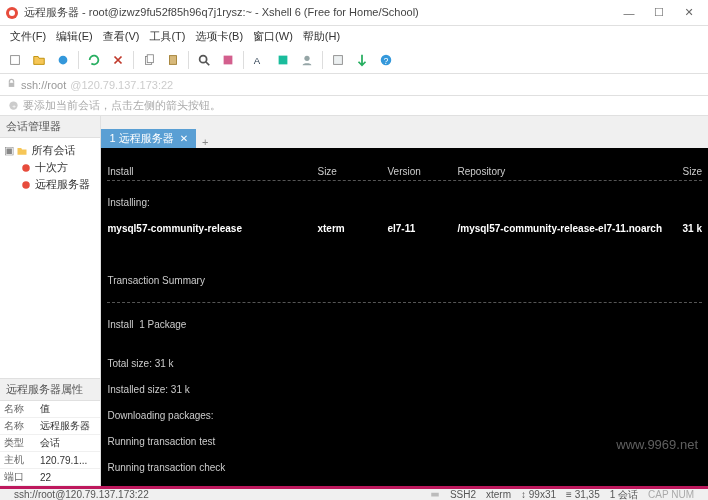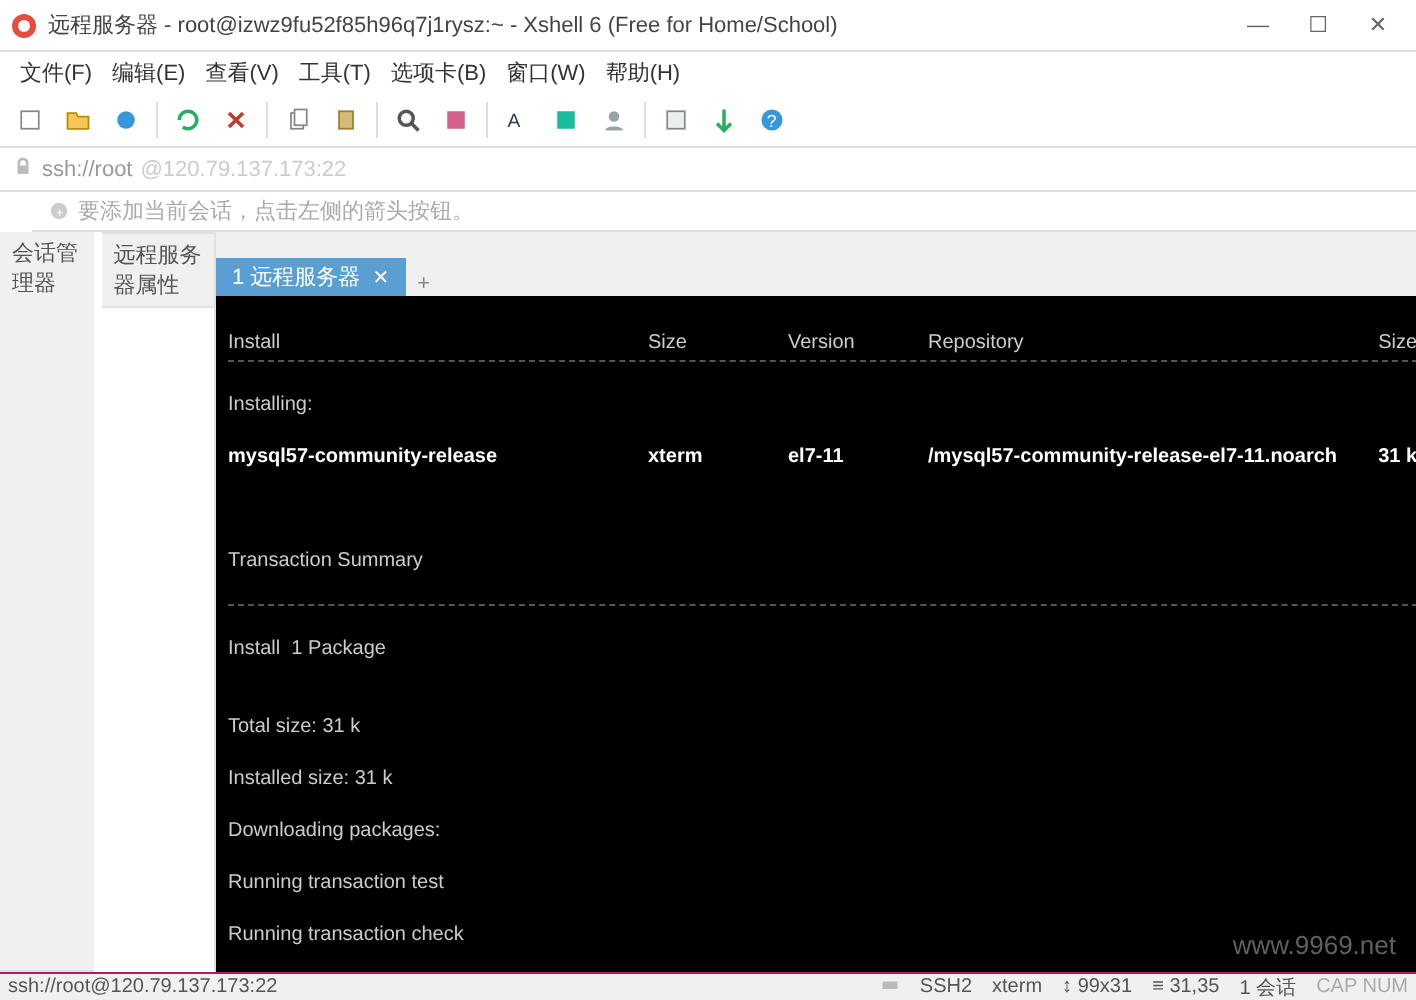--- a/index.html
+++ b/index.html
@@ -8,47 +8,47 @@
 .titlebar .app-icon { width: 16px; height: 16px; margin-right: 4px; }
 .titlebar .title { flex: 1; font-size: 11px; color: #444; }
 .titlebar .winbtn { width: 30px; height: 20px; display: flex; align-items: center; justify-content: center; color: #666; }
 .menubar { height: 20px; display: flex; align-items: center; padding: 0 6px; gap: 2px; font-size: 11px; color: #333; }
 .menubar span { padding: 1px 4px; cursor: default; }
 .toolbar { height: 28px; display: flex; align-items: center; padding: 0 4px; gap: 2px; border-bottom: 1px solid #e0e0e0; }
 .tbtn { width: 22px; height: 22px; display: flex; align-items: center; justify-content: center; border-radius: 2px; }
 .tbtn svg { width: 14px; height: 14px; }
 .tsep { width: 1px; height: 18px; background: #ddd; margin: 0 2px; }
 .addrbar { height: 22px; display: flex; align-items: center; padding: 0 6px; gap: 4px; border-bottom: 1px solid #e0e0e0; color: #999; font-size: 11px; }
-.hintbar { height: 20px; display: flex; align-items: center; padding: 0 8px; color: #aaa; font-size: 11px; border-bottom: 1px solid #e0e0e0; margin-left: 16px; }
+.hintbar { height: 20px; display: flex; align-items: center; padding: 0 8px; color: #aaa; font-size: 11px; border-bottom: 1px solid #e0e0e0; }
 .main { display: flex; height: 370px; }
-.sidebar { width: 108px; border-right: 1px solid #e0e0e0; display: flex; flex-direction: row; }
+.sidebar { width: 108px; border-right: 1px solid #e0e0e0; display: flex; flex-direction: column; }
 .panel-title { background: #f0f0f0; padding: 3px 6px; font-size: 11px; color: #555; border-bottom: 1px solid #e0e0e0; }
 .tree { flex: 1; padding: 4px 2px; font-size: 11px; overflow: hidden; }
 .tree-item { display: flex; align-items: center; padding: 1px 2px; white-space: nowrap; }
 .tree-item.indent { padding-left: 18px; }
 .tree-icon { width: 12px; height: 12px; margin-right: 3px; flex-shrink: 0; }
 .props { border-top: 1px solid #e0e0e0; }
 .props table { width: 100%; border-collapse: collapse; font-size: 10px; }
 .props td { padding: 1px 4px; border-bottom: 1px solid #f0f0f0; }
 .props td:first-child { width: 36px; color: #666; }
 .content { flex: 1; display: flex; flex-direction: column; background: #f5f5f5; }
 .tabs { height: 32px; display: flex; align-items: flex-end; background: #f0f0f0; }
 .tab { background: #5a9fd4; color: #fff; padding: 2px 8px; font-size: 11px; display: flex; align-items: center; gap: 6px; }
 .tab .close { font-size: 10px; }
 .term { flex: 1; background: #000; color: #ccc; font-family: Consolas, "Courier New", monospace; font-size: 10px; line-height: 1.3; padding: 4px 6px; overflow: hidden; white-space: pre; }
 .term .hdr { display: flex; border-bottom: 1px dashed #555; padding-bottom: 2px; margin-bottom: 2px; }
 .term .hdr span:nth-child(1){ width: 210px; } .term .hdr span:nth-child(2){ width: 70px; } .term .hdr span:nth-child(3){ width: 70px; } .term .hdr span:nth-child(4){ flex:1; } .term .hdr span:nth-child(5){ width: 40px; text-align:right; }
 .term .row { display: flex; justify-content: space-between; }
 .term .row span:nth-child(1){ width: 210px; } .term .row span:nth-child(2){ width: 70px; } .term .row span:nth-child(3){ width: 70px; } .term .row span:nth-child(4){ flex:1; } .term .row span:nth-child(5){ width: 40px; text-align:right; }
 .term .b { font-weight: bold; color: #fff; }
 .term hr { border:none; border-top:1px dashed #555; margin:2px 0; }
-.statusbar { position:absolute; bottom:0; left:0; right:0; height:14px; background:#f0f0f0; border-top:1px solid #be185d; display:flex; align-items:center; font-size:10px; color:#555; padding:0 4px; gap:10px; }
+.statusbar { position:absolute; bottom:0; left:0; right:0; height:14px; background:#f0f0f0; border-top:3px solid #be185d; display:flex; align-items:center; font-size:10px; color:#555; padding:0 14px; gap:10px; }
 .statusbar .seg { white-space:nowrap; }
 .statusbar .spacer { flex:1; }
-.watermark { position:absolute; right:10px; bottom:20px; color:#888; font-size:13px; opacity:.7; font-family: Arial; pointer-events:none; }
+.watermark { position:absolute; right:10px; bottom:48px; color:#888; font-size:13px; opacity:.7; font-family: Arial; pointer-events:none; }
 </style>
 </head>
 <body>
 
 <div class="titlebar">
   <span class="app-icon"><svg viewBox="0 0 16 16">
         <circle cx="8" cy="8" r="6" fill="#e74c3c"></circle>
         <circle cx="8" cy="8" r="3" fill="#fff"></circle>
       </svg></span>
   <span class="title">远程服务器 - root@izwz9fu52f85h96q7j1rysz:~ - Xshell 6 (Free for Home/School)</span>
@@ -190,20 +190,44 @@
         </div>
       <div class="tree-item indent">
           <svg class="tree-icon" viewBox="0 0 16 16">
             <circle cx="8" cy="8" r="5" fill="#e74c3c"></circle>
           </svg>
           <span>远程服务器</span>
         </div>
     </div>
     <div class="props">
       <div class="panel-title">远程服务器属性</div>
+      <table>
+        <tbody>
+            <tr>
+              <td>名称</td>
+              <td>值</td>
+            </tr>
+        <tr>
+              <td>名称</td>
+              <td>远程服务器</td>
+            </tr>
+        <tr>
+              <td>类型</td>
+              <td>会话</td>
+            </tr>
+        <tr>
+              <td>主机</td>
+              <td>120.79.1...</td>
+            </tr>
+        <tr>
+              <td>端口</td>
+              <td>22</td>
+            </tr>
+      </tbody>
+        </table>
     </div>
   </div>
 
   <div class="content">
     <div class="tabs">
       <div class="tab">
         <span>1 远程服务器</span>
         <span class="close">✕</span>
       </div>
       <span style="padding:0 6px;color:#888">+</span>

